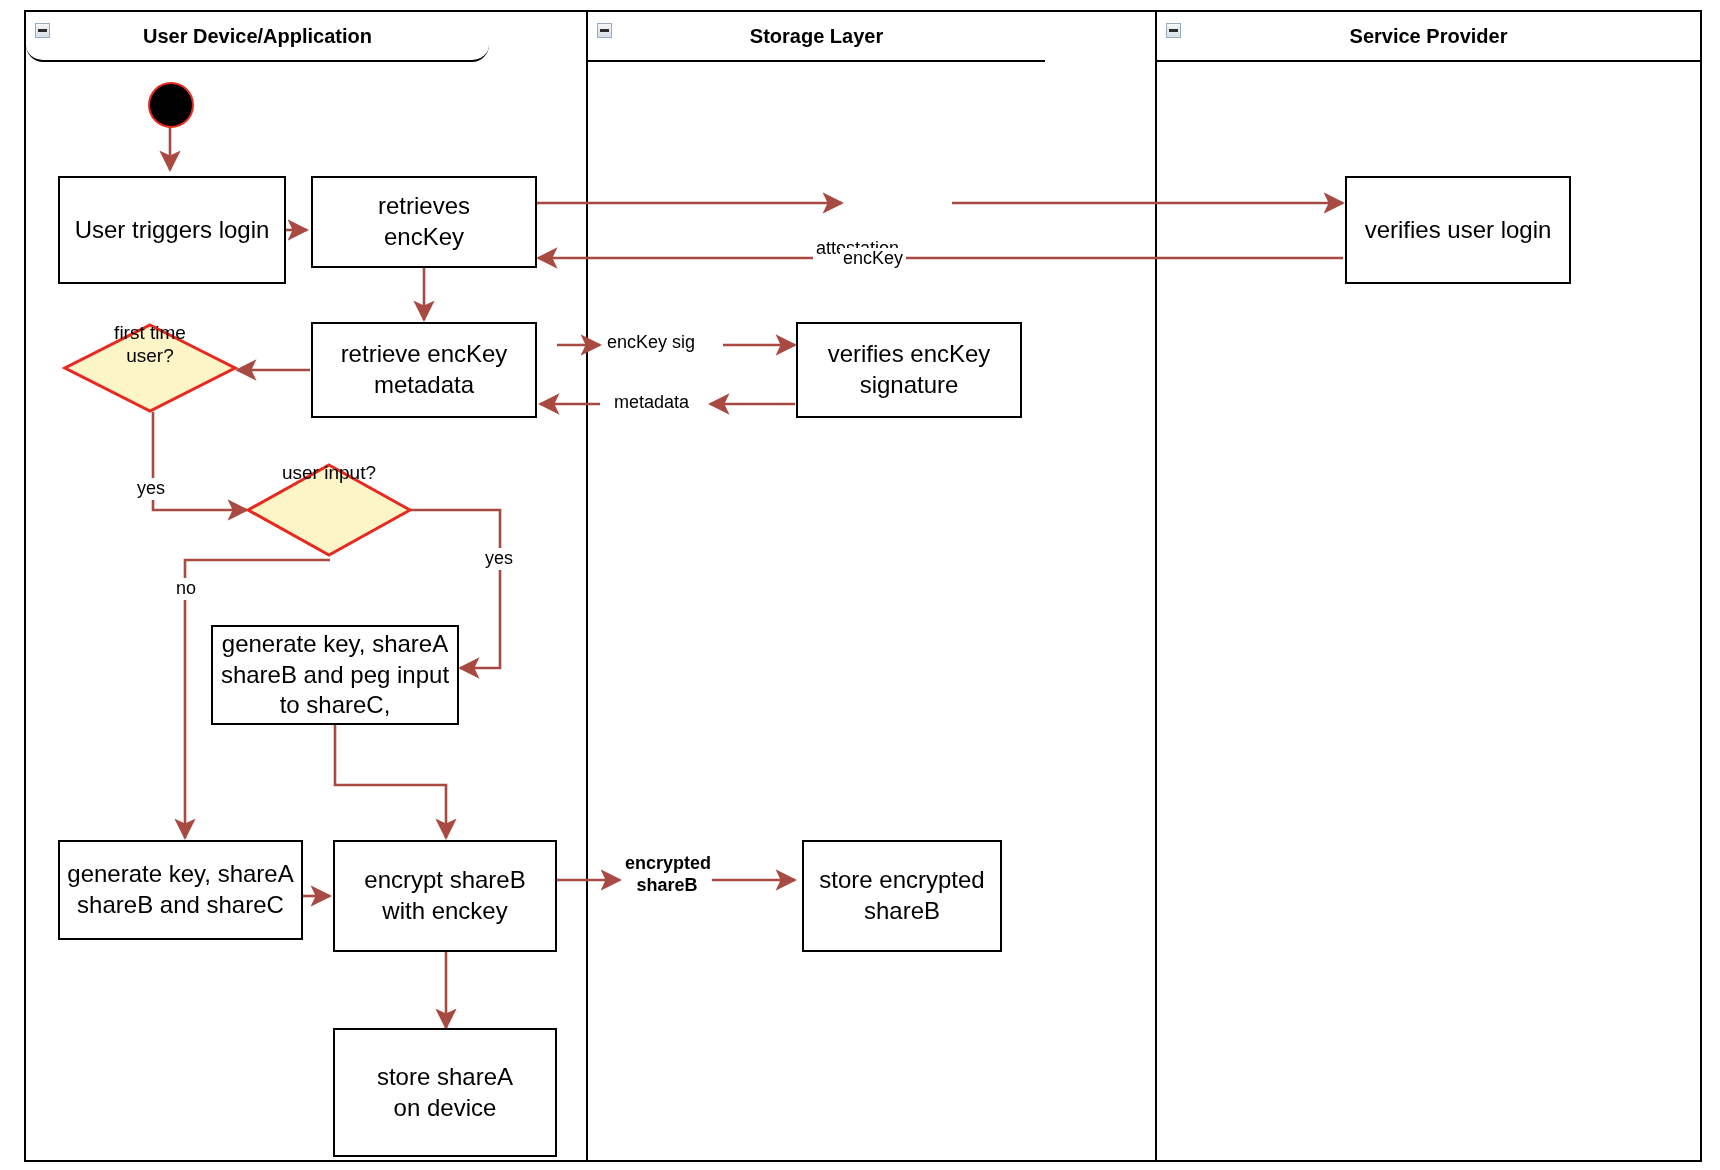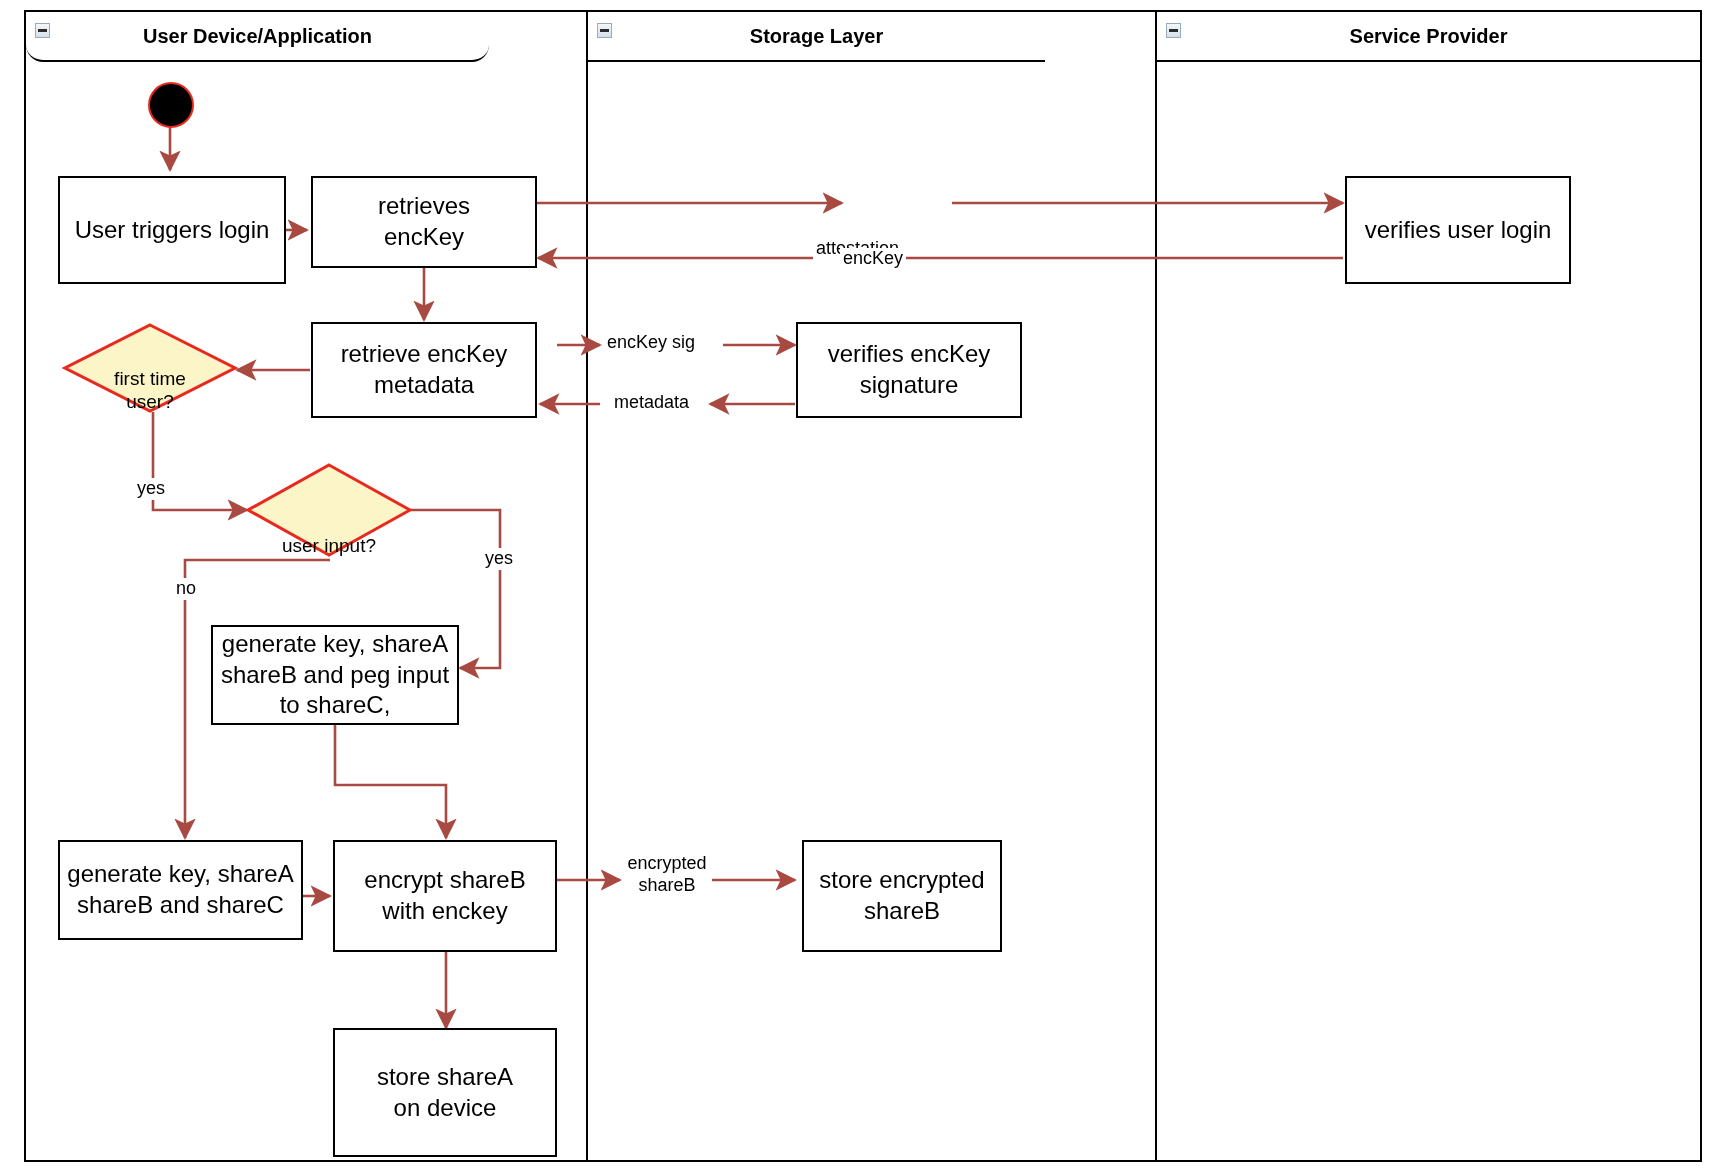--- a/index.html
+++ b/index.html
@@ -82,21 +82,21 @@
   .start-node {
     position: absolute;
     border-radius: 50%;
     background: #000000;
     border: 2px solid #e8291f;
     box-sizing: border-box;
   }
   .decision {
     position: absolute;
     display: flex;
-    align-items: flex-end;
+    align-items: flex-start;
     justify-content: center;
   }
   .decision svg {
     position: absolute;
     left: 0;
     top: 0;
   }
   .decision-label {
     position: relative;
     z-index: 2;
@@ -253,16 +253,16 @@
   <div class="edge-label" style="left:604px; top:332px;">encKey sig</div>
 
   <div class="edge-label" style="left:611px; top:392px;">metadata</div>
 
   <div class="edge-label" style="left:134px; top:478px;">yes</div>
 
   <div class="edge-label" style="left:482px; top:548px;">yes</div>
 
   <div class="edge-label" style="left:173px; top:578px;">no</div>
 
-  <div class="edge-label" style="left:622px; top:853px; width:84px;">encrypted
+  <div class="edge-label" style="left:622px; top:853px; width:84px;font-weight:bold;">encrypted
 shareB</div>
 
 </div>
 
 </body></html>

